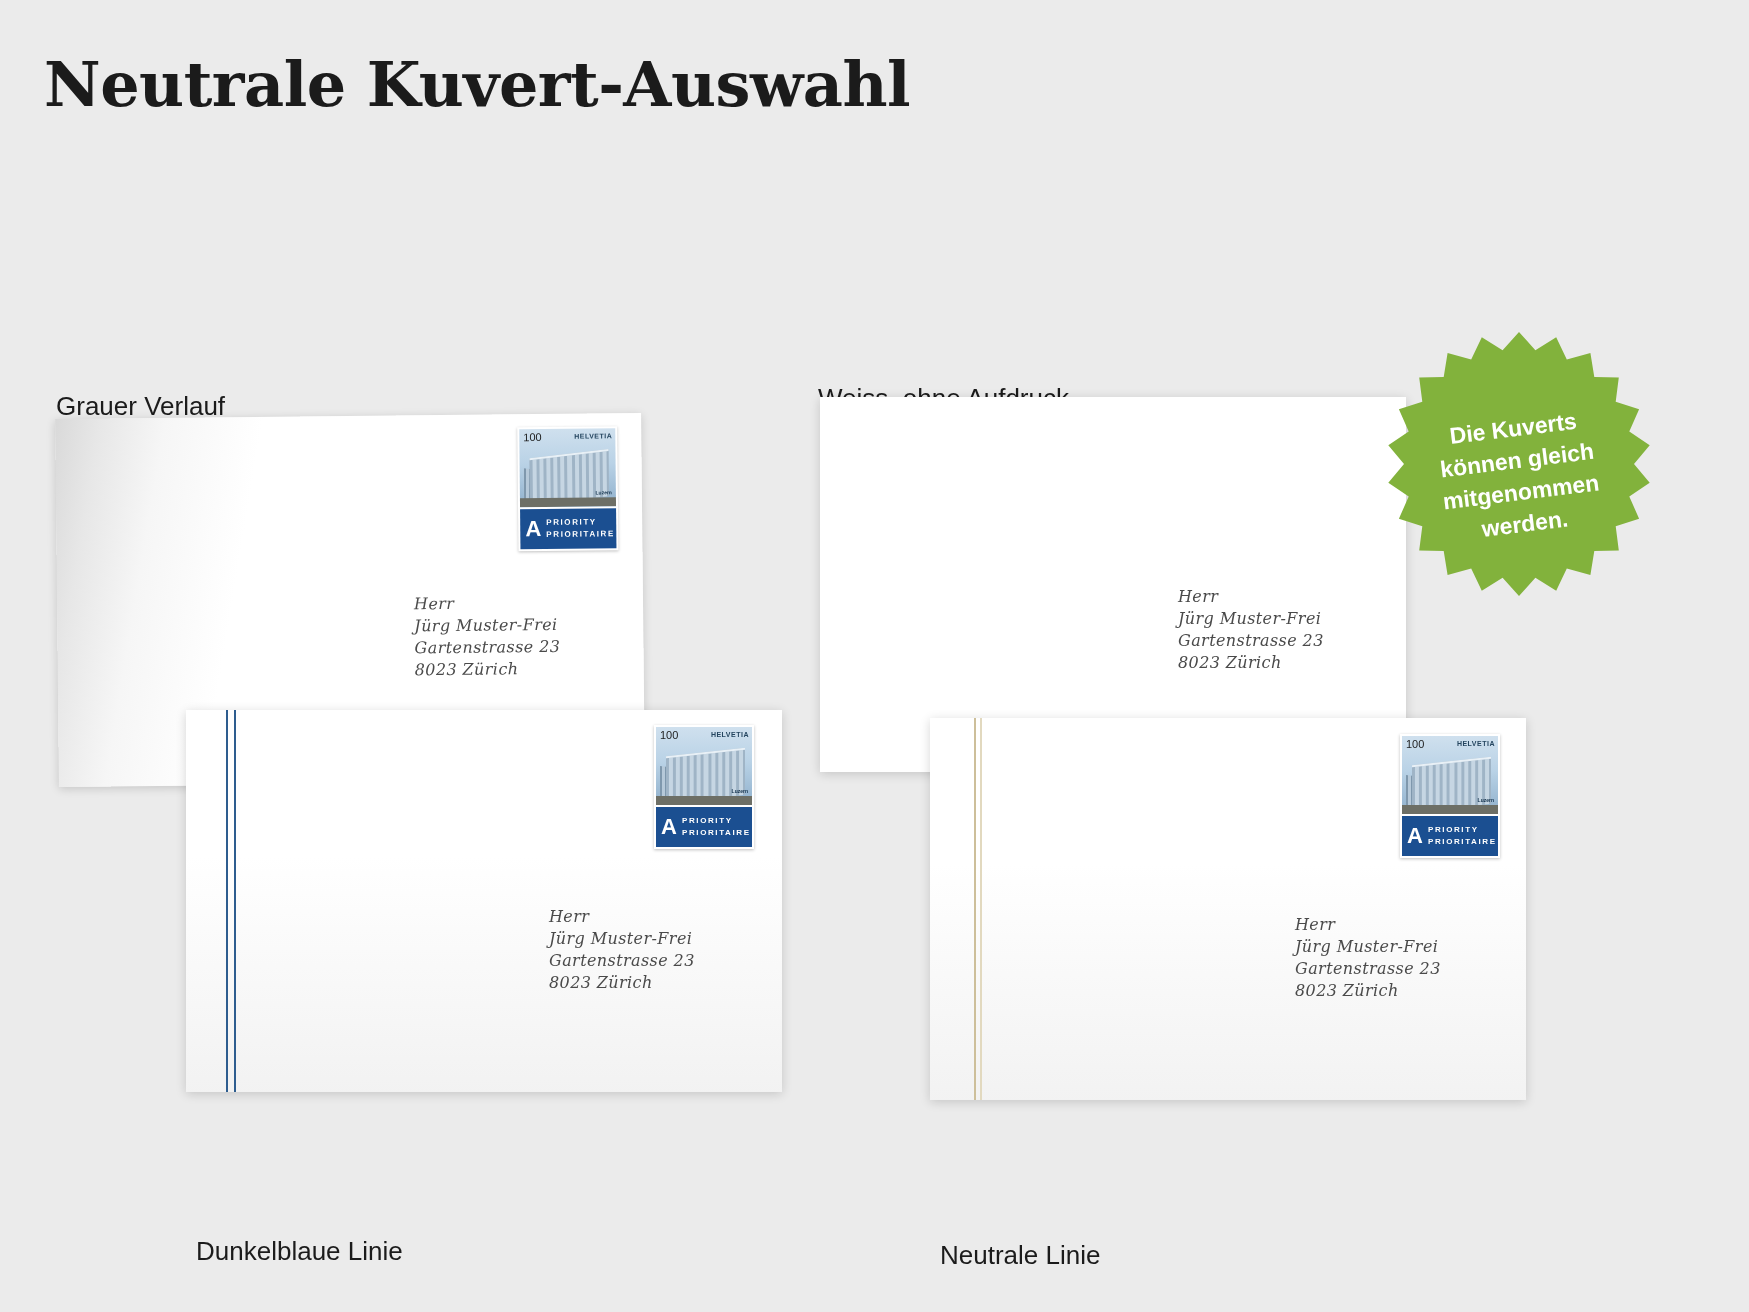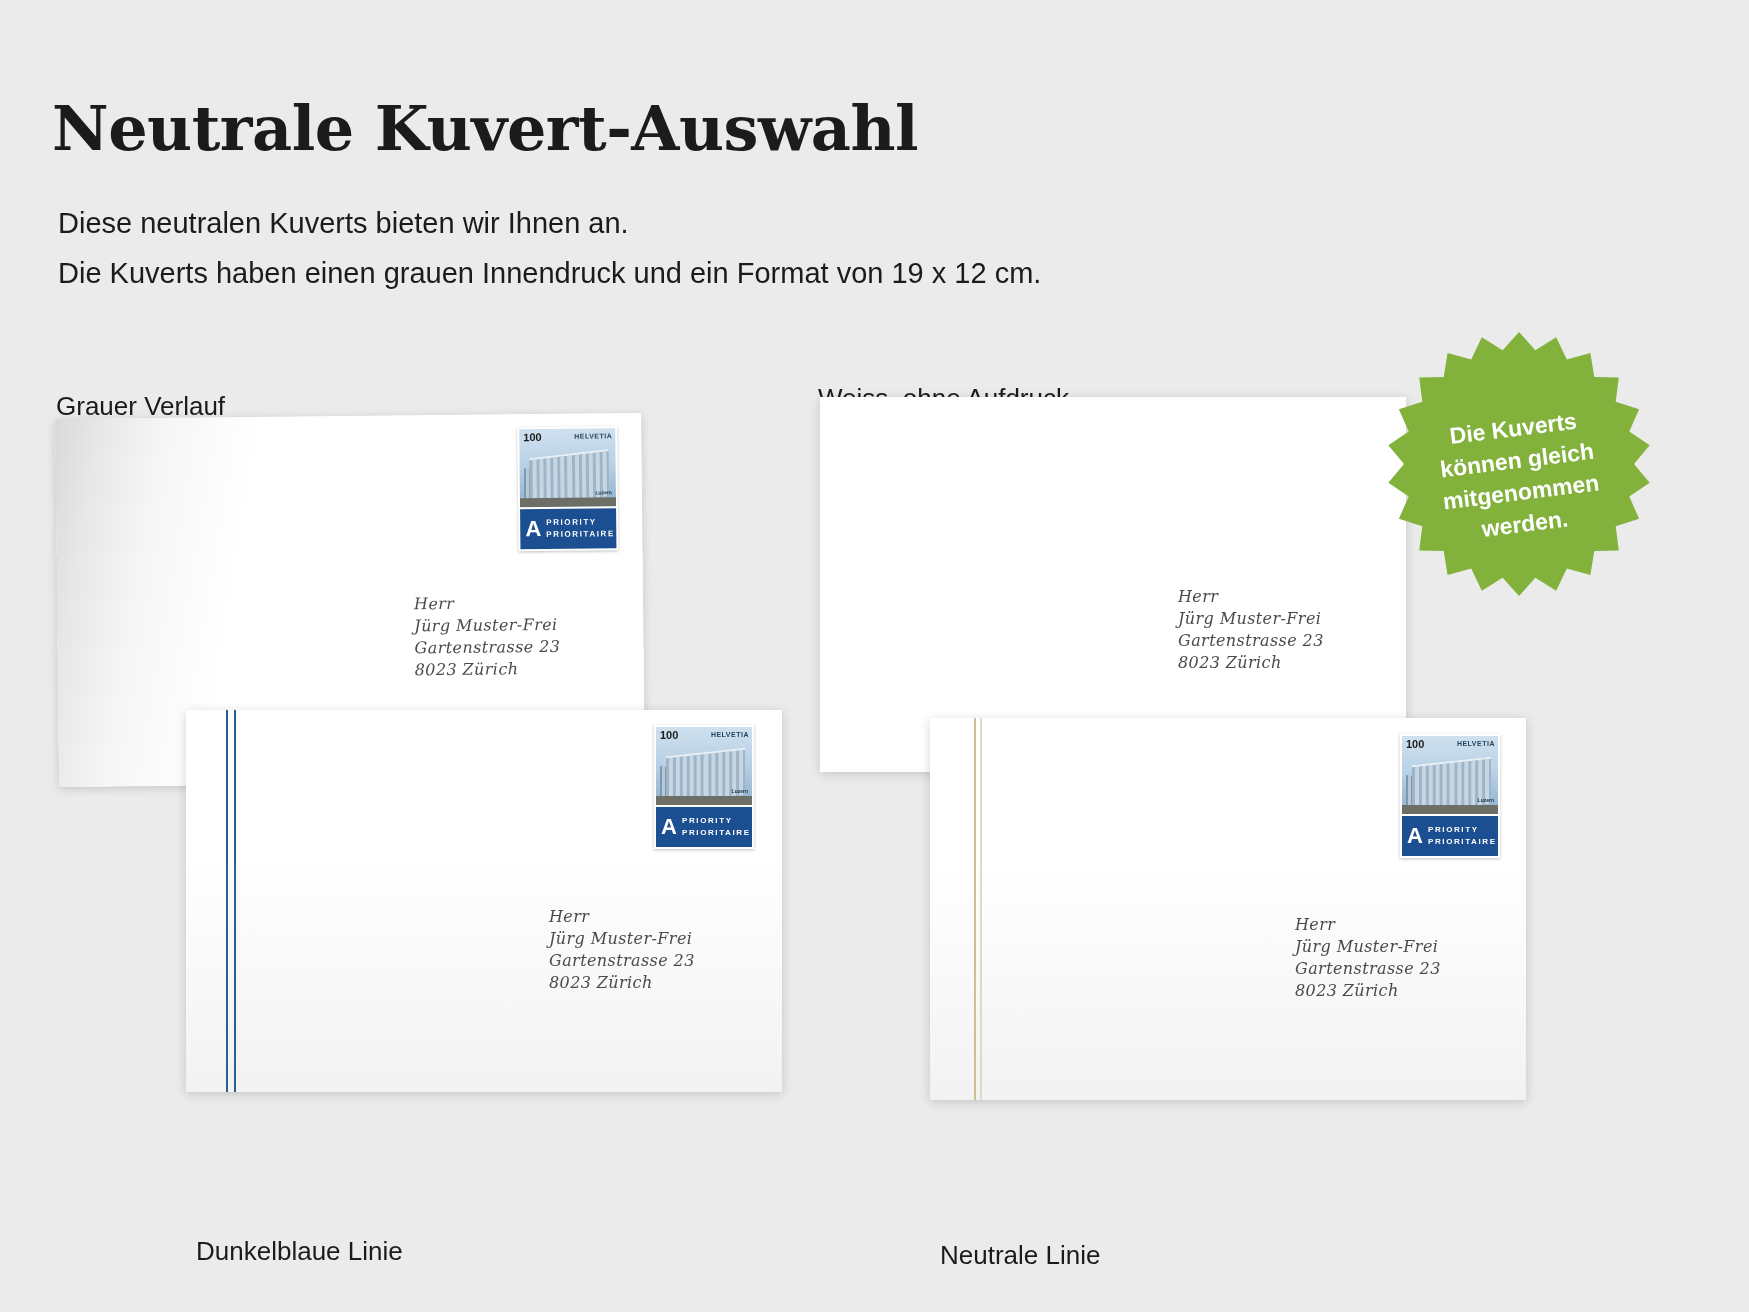--- a/index.html
+++ b/index.html
@@ -17,29 +17,28 @@
   }
 
   .page {
     position: absolute;
     inset: 0;
   }
 
   
   .title {
     position: absolute;
-    left: 52px;
+    left: 44px;
     top: 48px;
     font-family: "DejaVu Serif", serif;
     font-size: 62px;
     font-weight: 700;
     letter-spacing: -0.5px;
     color: #1b1b1b;
     white-space: nowrap;
-    margin-top: 44px;
   }
   .subtitle {
     position: absolute;
     left: 58px;
     top: 198px;
     font-size: 29px;
     line-height: 50px;
     color: #1b1b1b;
     white-space: pre-line;
   }
@@ -170,21 +169,21 @@
   .stamp-ground {
     position: absolute;
     left: 0; right: 0; bottom: 0;
     height: 9px;
     background: #6d6f66;
   }
   .stamp-value {
     position: absolute;
     left: 4px; top: 2px;
     font-size: 11px;
-    font-weight: 700;
+    font-weight: 400;
     color: #1c1c1c;
   }
   .stamp-country {
     position: absolute;
     right: 3px; top: 4px;
     font-size: 7px;
     letter-spacing: 0.5px;
     color: #24455f;
     font-weight: 700;
   }
@@ -241,22 +240,20 @@
     white-space: pre-line;
     transform: rotate(-7deg);
   }
 </style>
 </head>
 <body>
 
 <div class="page">
 
   <div class="title">Neutrale Kuvert-Auswahl</div>
-  <div class="subtitle">Diese neutralen Kuverts bieten wir Ihnen an.
-Die Kuverts haben einen grauen Innendruck und ein Format von 19 x 12 cm.</div>
 
   <div class="caption cap-grey">Grauer Verlauf</div>
   <div class="caption cap-white">Weiss, ohne Aufdruck</div>
   <div class="caption cap-blue">Dunkelblaue Linie</div>
   <div class="caption cap-gold">Neutrale Linie</div>
 
   <div class="envelope env-1">
     <div class="stamp" style="left:462px; top:13px;">
       <div class="stamp-img">
         <div class="stamp-bldg2"></div>

